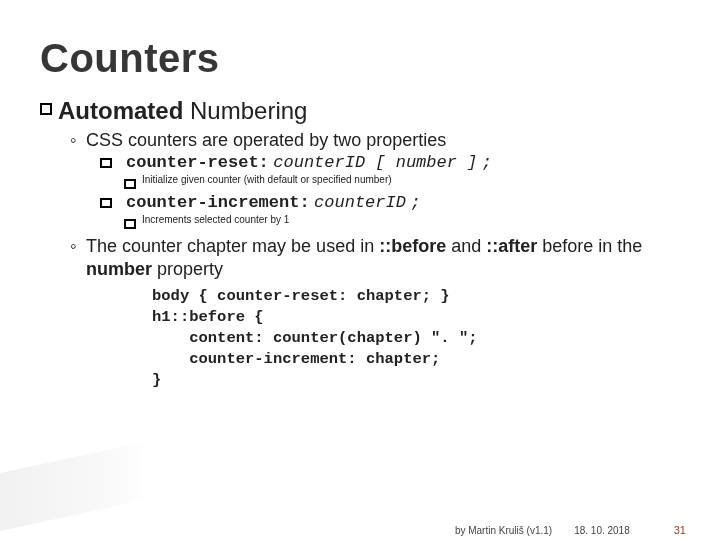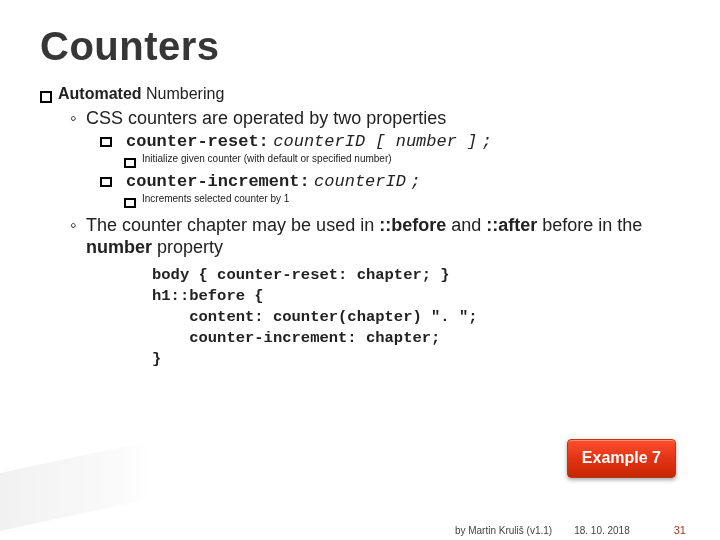--- a/index.html
+++ b/index.html
@@ -1,21 +1,21 @@
 <!DOCTYPE html>
 <html><head>
 <meta charset="utf-8">
 <style>
   html,body{margin:0;padding:0;width:720px;height:540px;background:#fff;font-family:Verdana,Geneva,sans-serif;color:#222;overflow:hidden}
-  .slide{position:relative;width:720px;height:540px;box-sizing:border-box;padding:24px 34px 18px 40px}
+  .slide{position:relative;width:720px;height:540px;box-sizing:border-box;padding:36px 34px 18px 40px}
   .title{font-family:"Trebuchet MS",Verdana,sans-serif;font-size:40px;font-weight:bold;color:#363636;letter-spacing:.5px;margin:0 0 16px 0}
   .row{display:flex;align-items:flex-start;gap:6px}
   .sq{display:inline-block;width:12px;height:12px;border:2.5px solid #000;box-sizing:border-box;flex:0 0 12px;margin-top:6px}
   .sq.sm{width:10px;height:10px;margin-top:5px}
-  .h1txt{font-size:16px;line-height:1.15}
+  .h1txt{font-size:24px;line-height:1.15}
   .b{font-weight:bold}
   .sub{display:flex;align-items:flex-start;margin:4px 0 2px 30px;font-size:18px;line-height:1.25}
   .sub .mark{flex:0 0 12px;margin-right:4px;color:#000}
   .lv2{margin:2px 0 2px 60px}
   .lv2wrap{display:flex;align-items:flex-start;gap:14px}
   .lv2 .code{font-family:"Courier New",monospace;font-weight:bold;font-size:17px}
   .lv2 .args{font-family:"Courier New",monospace;font-style:italic;font-size:17px}
   .lv2 .tail{font-family:"Courier New",monospace;font-style:italic;font-size:17px}
   .lv3{margin:1px 0 4px 84px}
   .lv3wrap{display:flex;align-items:flex-start;gap:6px;font-size:10px;line-height:1.25}
@@ -89,21 +89,20 @@
       <span>The counter chapter may be used in </span><span class="mono">::before</span><span> and </span><span class="mono">::after</span><span> before in the </span><span class="mono">number</span><span> property</span>
     </span>
   </div>
 
   <div class="codeblock">body { counter-reset: chapter; }
 h1::before {
     content: counter(chapter) ". ";
     counter-increment: chapter;
 }</div>
 
-  <div class="badge">Example 7</div>
 
   <div class="decor"></div>
 
   <div class="footer">
     <span class="credit">by Martin Kruliš (v1.1)</span>
     <span class="date">18. 10. 2018</span>
     <span class="num">31</span>
   </div>
 </div>
 

